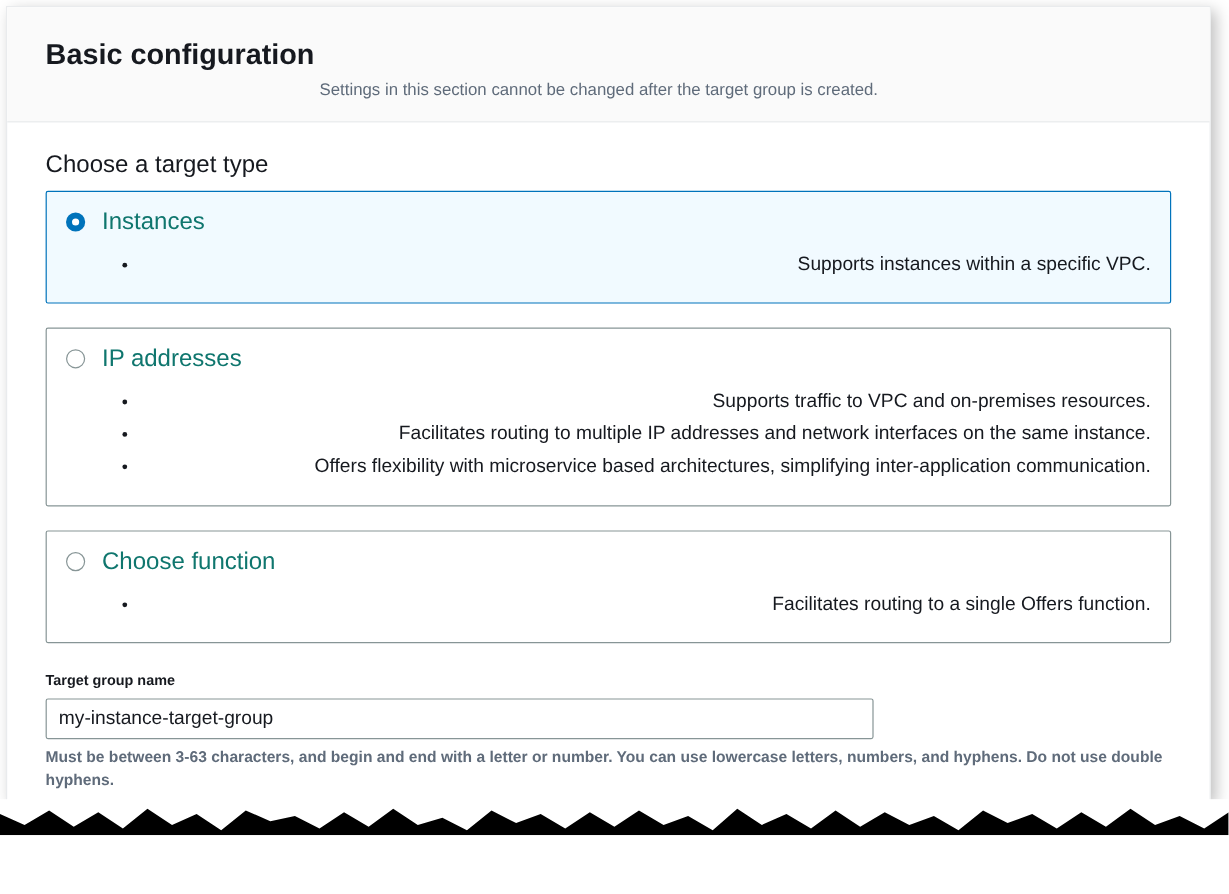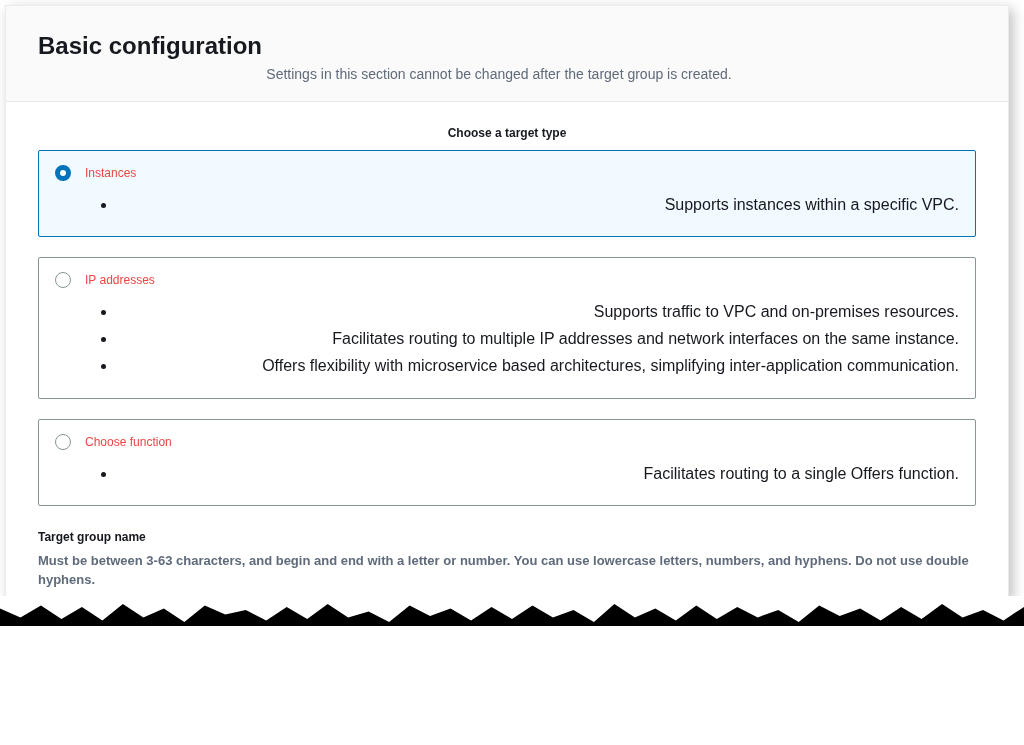--- a/index.html
+++ b/index.html
@@ -43,25 +43,24 @@
       margin-top: 4px;
       line-height: 1.4;
       text-align: center;
     }
 
     .body-section {
       padding: 24px 32px 8px 32px;
     }
 
     .field-label {
-      font-size: 12px;
+      font-size: 20px;
       color: #16191f;
       margin-bottom: 10px;
-      font-weight: 700;
-      text-align: center;
+      font-weight: 400;
     }
 
     .radio-card {
       border: 1px solid #879596;
       border-radius: 2px;
       padding: 14px 16px 14px 16px;
       margin-bottom: 20px;
       background: #ffffff;
       cursor: pointer;
       position: relative;
@@ -88,22 +87,22 @@
       display: inline-block;
       position: relative;
     }
 
     .radio-circle.checked {
       border: 5px solid #0073bb;
       background: #ffffff;
     }
 
     .radio-title {
-      font-size: 12px;
-      color: #ef4444;
+      font-size: 20px;
+      color: #0f766e;
       font-weight: 400;
     }
 
     .radio-bullets {
       list-style: disc;
       margin: 10px 0 4px 62px;
       padding: 0;
     }
 
     .radio-bullets li {
@@ -207,20 +206,21 @@
         <span class="radio-circle"></span>
         <span class="radio-title">Choose function</span>
       </div>
       <ul class="radio-bullets">
         <li>Facilitates routing to a single Offers function.</li>
       </ul>
     </div>
 
     <div class="tg-name-section">
       <div class="tg-name-label">Target group name</div>
+      <input type="text" class="tg-name-input" value="my-instance-target-group" style="">
       <div class="tg-name-hint">Must be between 3-63 characters, and begin and end with a letter or number. You can use lowercase letters, numbers, and hyphens. Do not use double hyphens.</div>
     </div>
 
   </div>
 
 </div>
 
 <div class="torn-wrapper">
   <div class="torn-edge"></div>
 </div>

